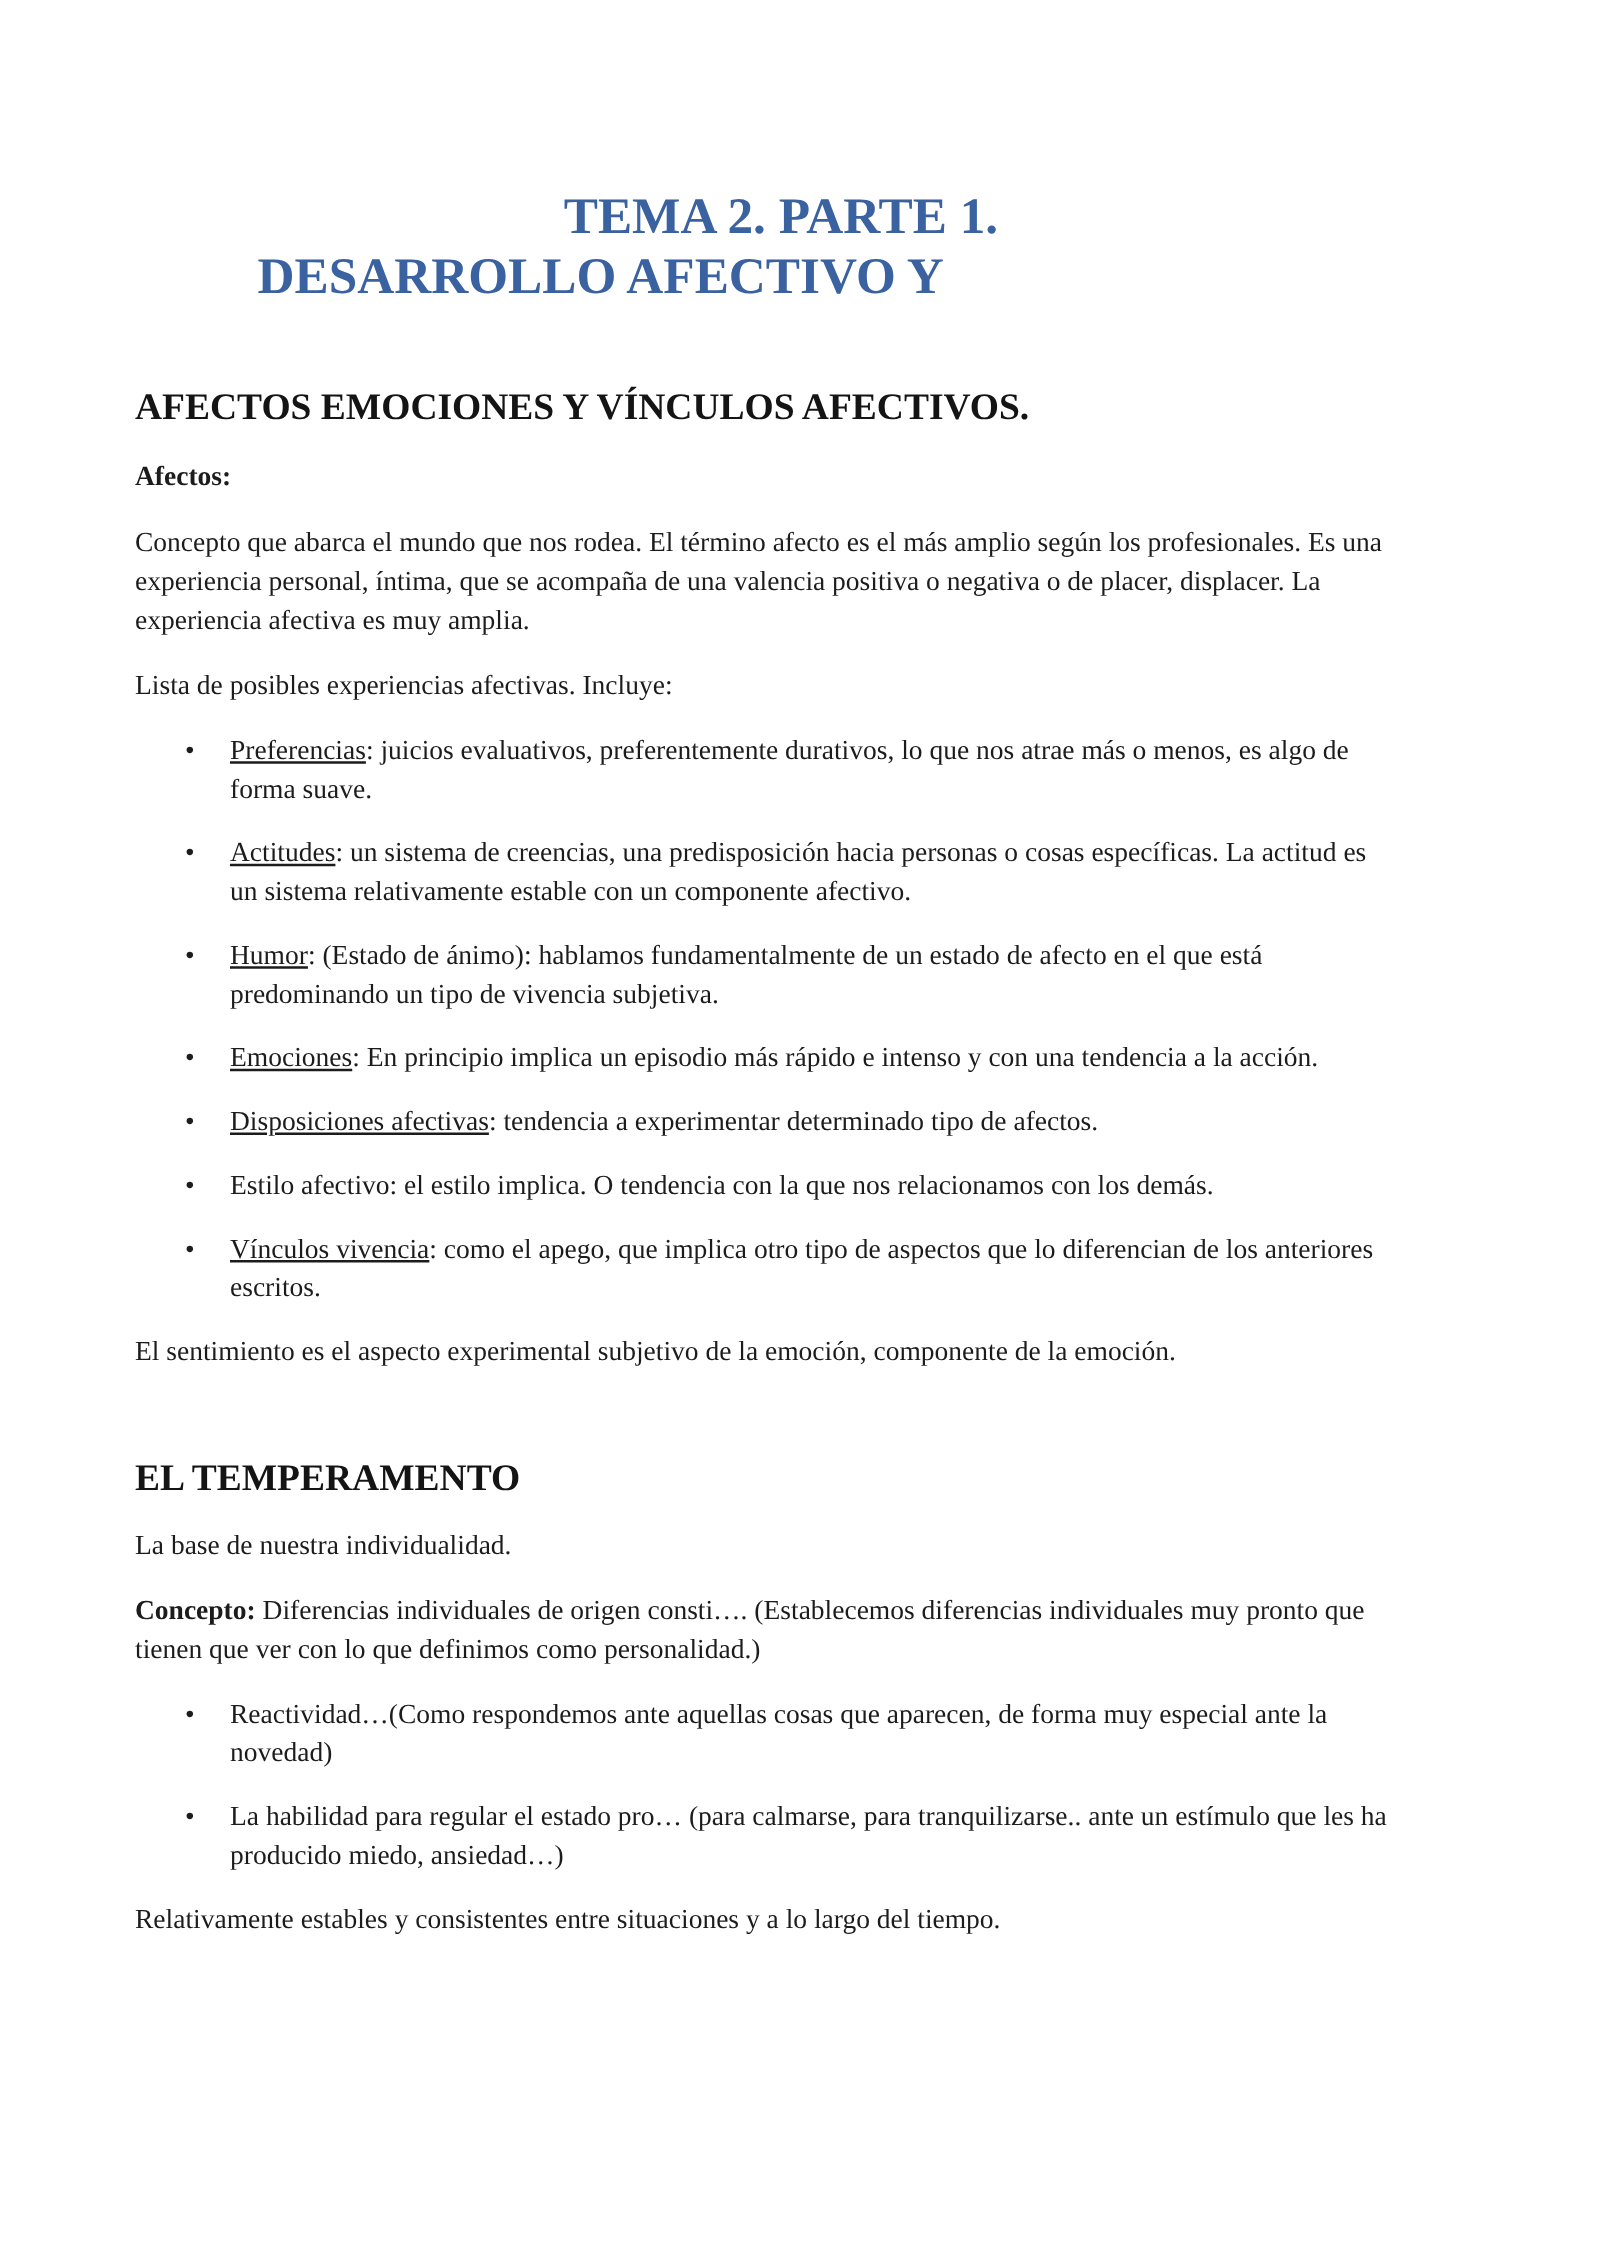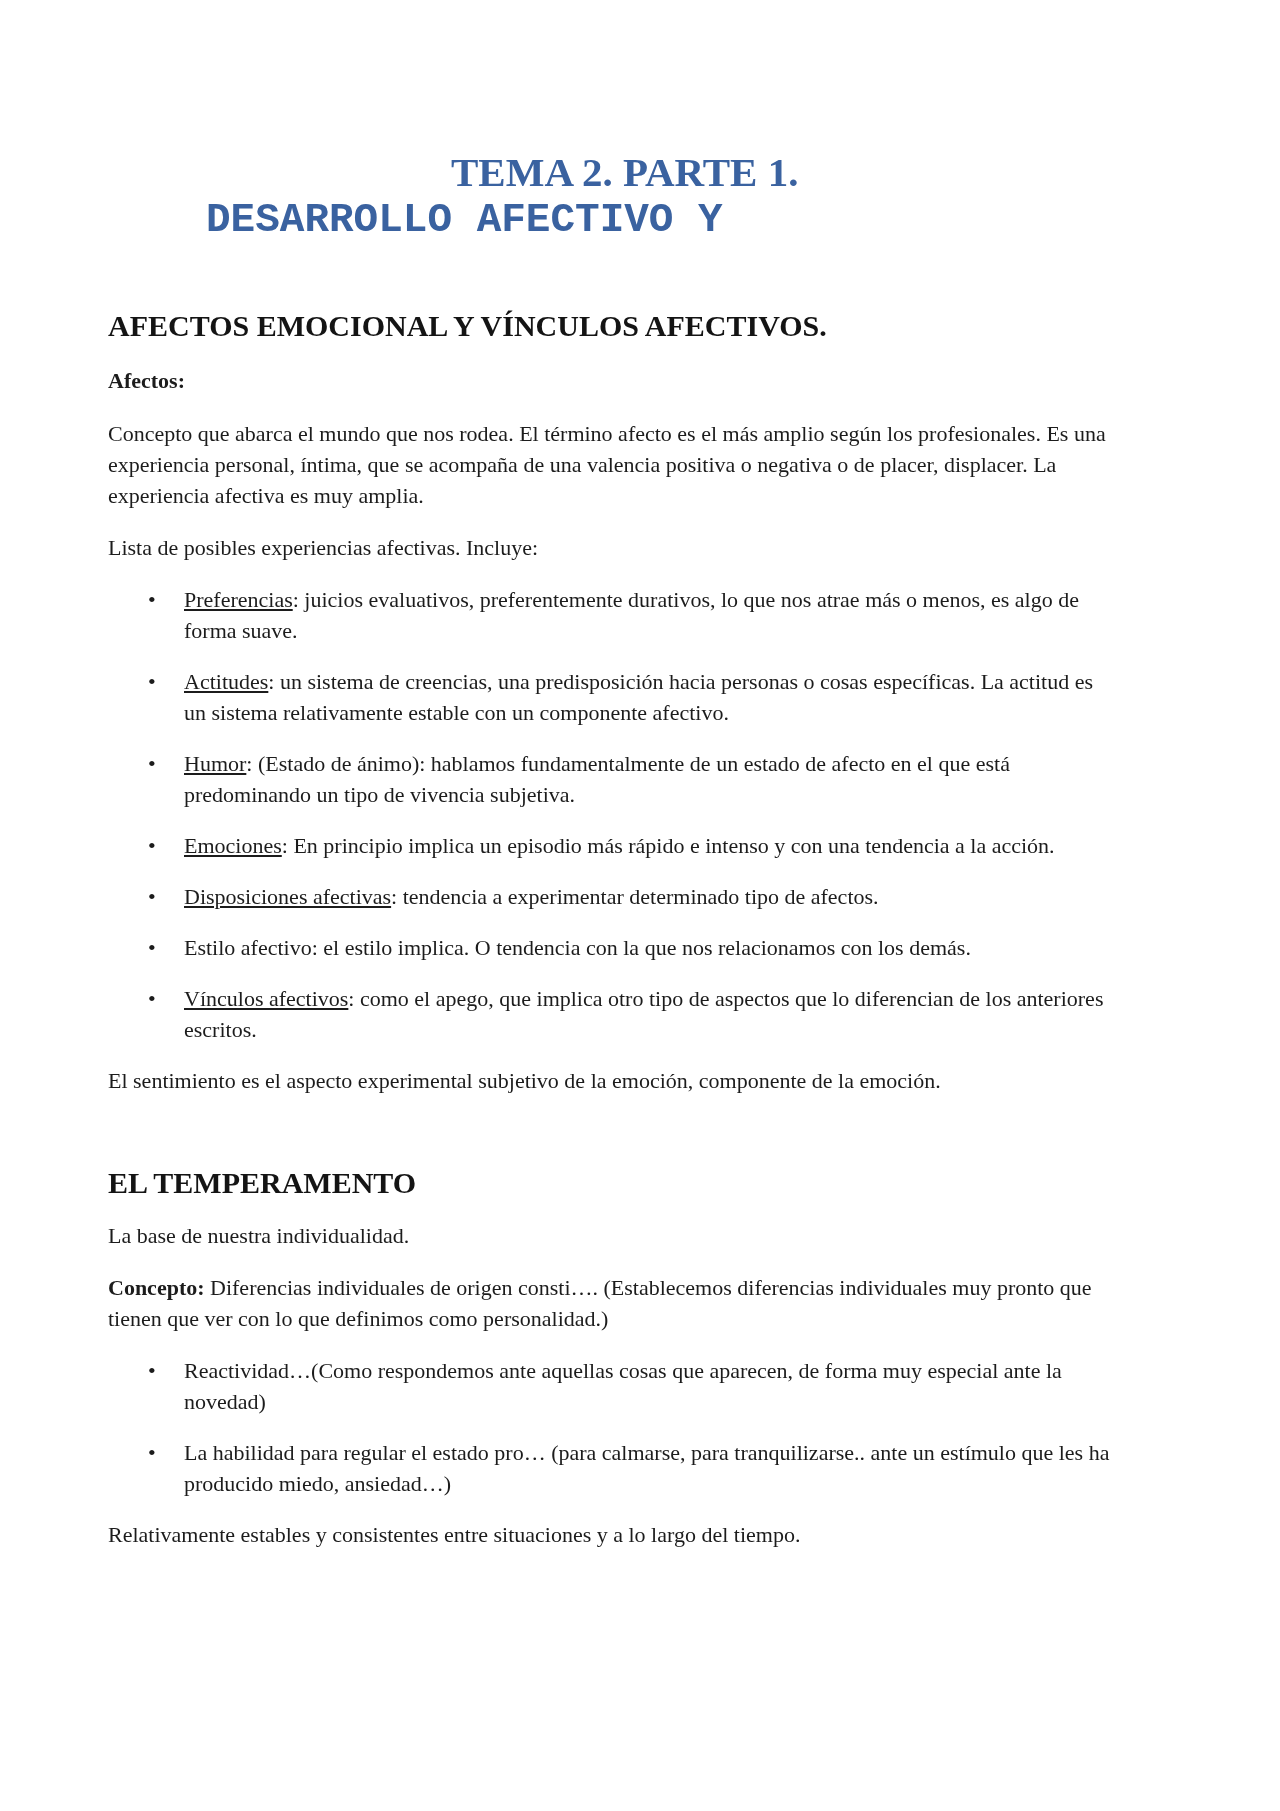--- a/index.html
+++ b/index.html
@@ -18,21 +18,21 @@
   }
   .doc-title {
     font-weight: 700;
     font-size: 41px;
     line-height: 48px;
     color: #3a62a0;
     margin: 0 0 62px 0;
     letter-spacing: 0px;
   }
   .title-line-1 { margin-left: 343px; }
-  .title-line-2 { margin-left: 98px; font-family: Liberation Mono, monospace; }
+  .title-line-2 { margin-left: 98px; }
   .title-line-3 { margin-left: 2px; }
   .section-heading {
     font-size: 30px;
     line-height: 40px;
     font-weight: 700;
     color: #141414;
     margin: 0 0 19px 0;
   }
   .section-heading.second {
     margin-top: 67px;
@@ -64,21 +64,21 @@
 </head>
 <body>
 
 <div class="page">
 
   <div class="doc-title">
     <div class="title-line-1">TEMA 2. PARTE 1.</div>
     <div class="title-line-2">DESARROLLO AFECTIVO Y</div>
   </div>
 
-  <div class="section-heading">AFECTOS EMOCIONAL Y VÍNCULOS AFECTIVOS.</div>
+  <div class="section-heading">AFECTOS EMOCIONES Y VÍNCULOS AFECTIVOS.</div>
 
   <p class="bold-sub">Afectos:</p>
 
   <p class="intro">Concepto que abarca el mundo que nos rodea. El término afecto es el más amplio según los profesionales. Es una experiencia personal, íntima, que se acompaña de una valencia positiva o negativa o de placer, displacer. La experiencia afectiva es muy amplia.</p>
 
   <p>Lista de posibles experiencias afectivas. Incluye:</p>
 
   <ul class="bullet-list">
     <li>
       <span class="bullet-dot">•</span><span class="term u">Preferencias</span><span>: juicios evaluativos, preferentemente durativos, lo que nos atrae más o menos, es algo de forma suave.</span>
@@ -92,21 +92,21 @@
     <li>
       <span class="bullet-dot">•</span><span class="term u">Emociones</span><span>: En principio implica un episodio más rápido e intenso y con una tendencia a la acción.</span>
     </li>
     <li>
       <span class="bullet-dot">•</span><span class="term u">Disposiciones afectivas</span><span>: tendencia a experimentar determinado tipo de afectos.</span>
     </li>
     <li>
       <span class="bullet-dot">•</span><span class="term">Estilo afectivo</span><span>: el estilo implica. O tendencia con la que nos relacionamos con los demás.</span>
     </li>
     <li>
-      <span class="bullet-dot">•</span><span class="term u">Vínculos afectivos</span><span>: como el apego, que implica otro tipo de aspectos que lo diferencian de los anteriores escritos.</span>
+      <span class="bullet-dot">•</span><span class="term u">Vínculos vivencia</span><span>: como el apego, que implica otro tipo de aspectos que lo diferencian de los anteriores escritos.</span>
     </li>
   </ul>
 
   <p class="after-list">El sentimiento es el aspecto experimental subjetivo de la emoción, componente de la emoción.</p>
 
   <div class="section-heading second">EL TEMPERAMENTO</div>
 
   <p>La base de nuestra individualidad.</p>
 
   <p><span class="concept-label">Concepto:</span><span> Diferencias individuales de origen consti…. (Establecemos diferencias individuales muy pronto que tienen que ver con lo que definimos como personalidad.)</span></p>

